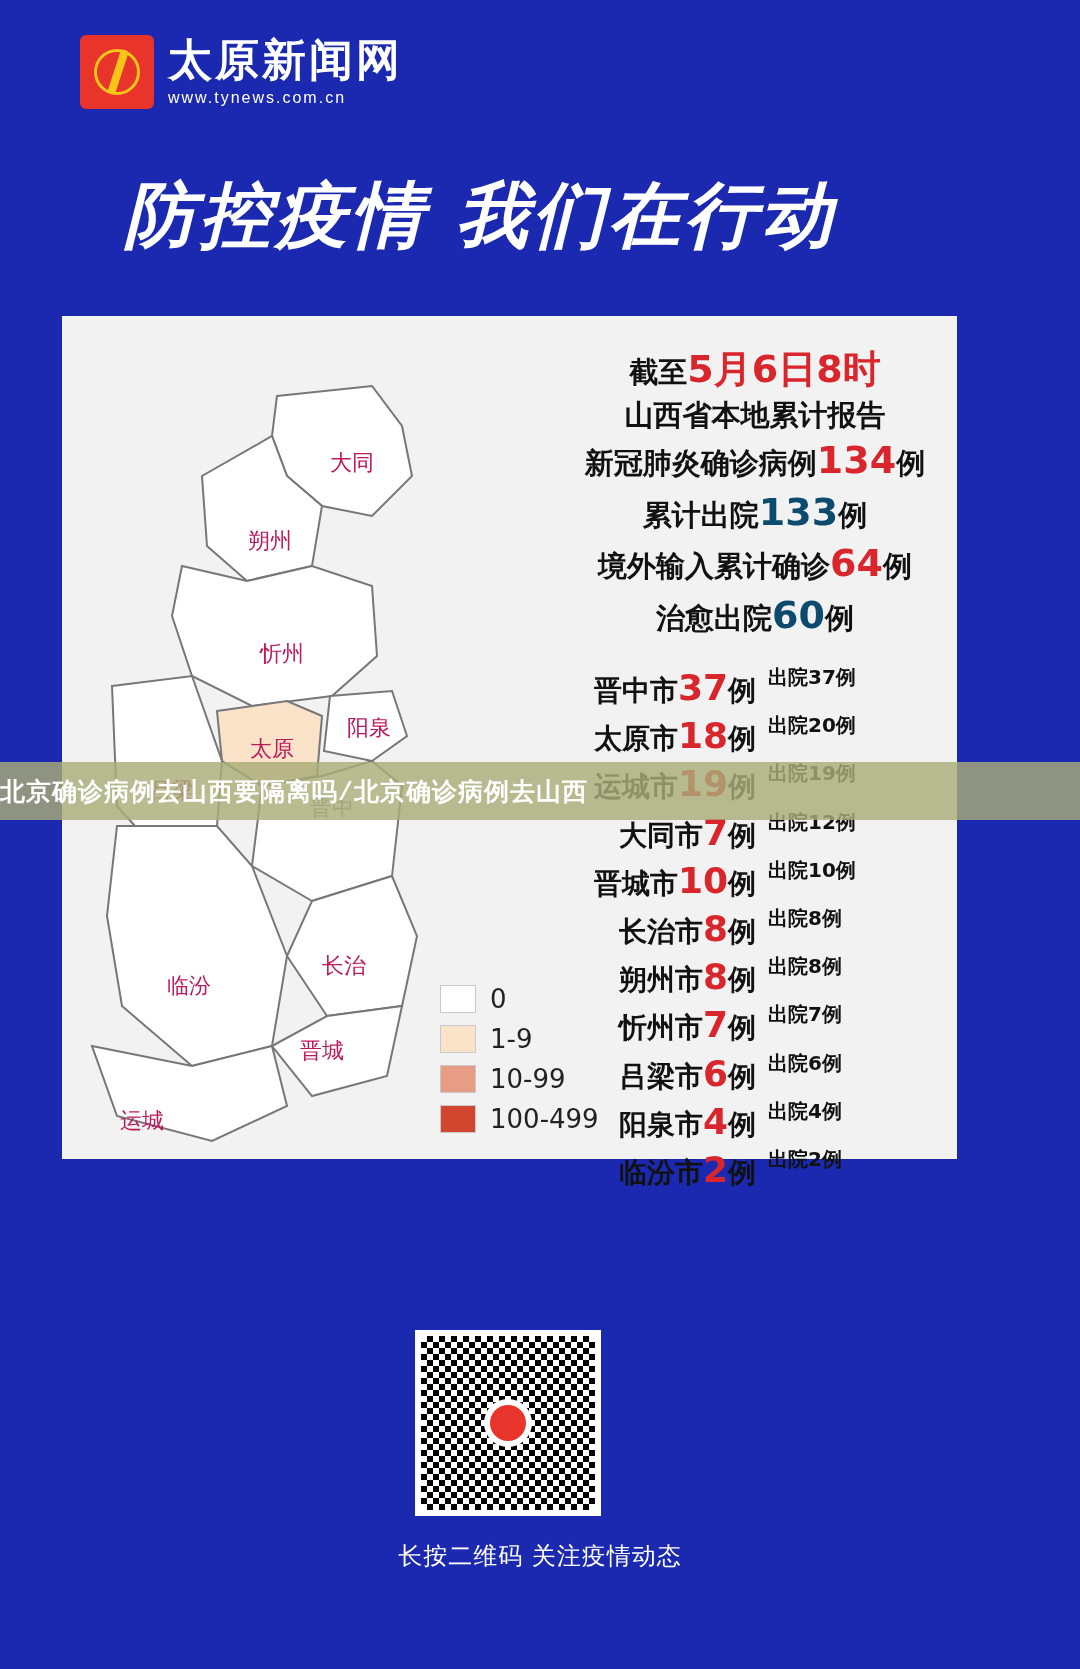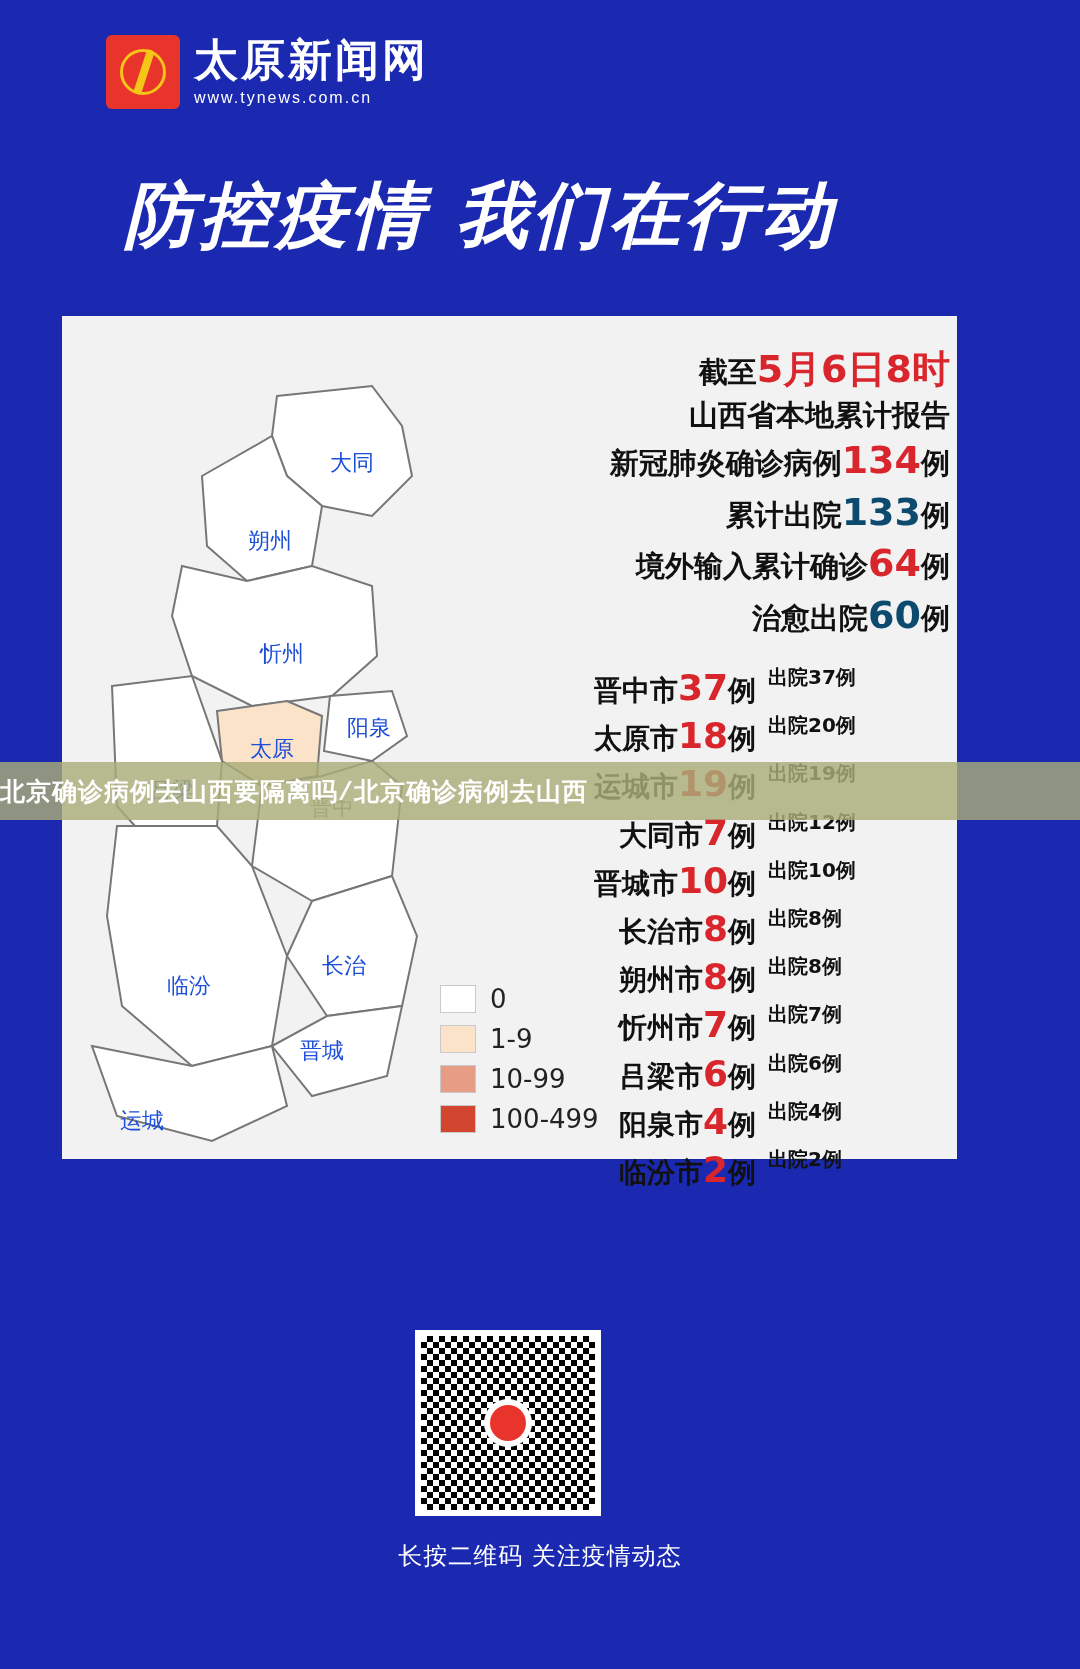--- a/index.html
+++ b/index.html
@@ -13,21 +13,21 @@
   .poster {
     position: relative;
     width: 1080px;
     height: 1669px;
     background: #1a29b0;
     overflow: hidden;
   }
   
   .logo-block {
     position: absolute;
-    left: 58px;
+    left: 32px;
     top: 26px;
     width: 310px;
     height: 92px;
     display: flex;
     align-items: center;
     padding-left: 48px;
   }
   .logo-mark {
     width: 74px;
     height: 74px;
@@ -109,21 +109,21 @@
     top: 40px;
     width: 480px;
     height: 790px;
   }
   .map-wrap svg {
     display: block;
   }
   .map-label {
     position: absolute;
     font-size: 22px;
-    color: #1d4ed8;
+    color: #be185d;
     font-family: "DejaVu Sans", sans-serif;
     white-space: nowrap;
   }
 
   
   .legend {
     position: absolute;
     left: 378px;
     top: 668px;
     width: 230px;
@@ -149,21 +149,21 @@
   
   .stats {
     position: absolute;
     left: 498px;
     top: 28px;
     width: 390px;
     color: #111111;
     font-family: "DejaVu Sans", sans-serif;
   }
   .stat-line {
-    text-align: right;
+    text-align: center;
     font-size: 29px;
     font-weight: bold;
     line-height: 1.36;
     white-space: nowrap;
   }
   .stat-line .num {
     font-size: 38px;
   }
   .red { color: #d8262c; }
   .green { color: #0c4a6e; }

